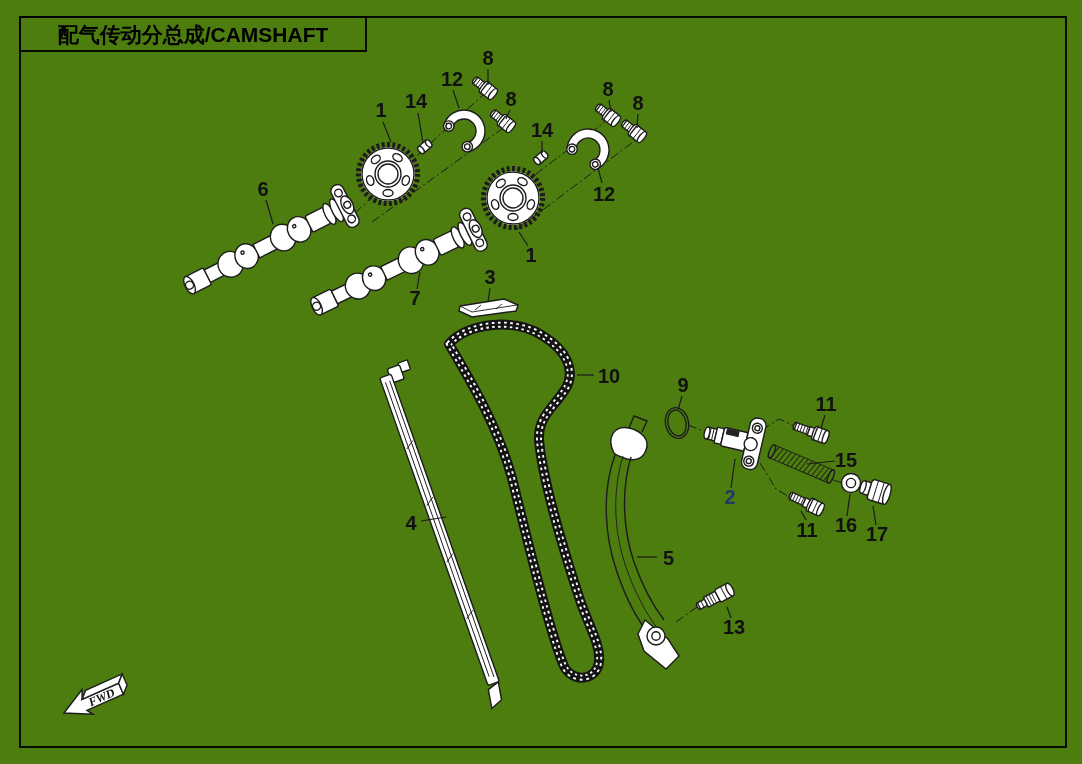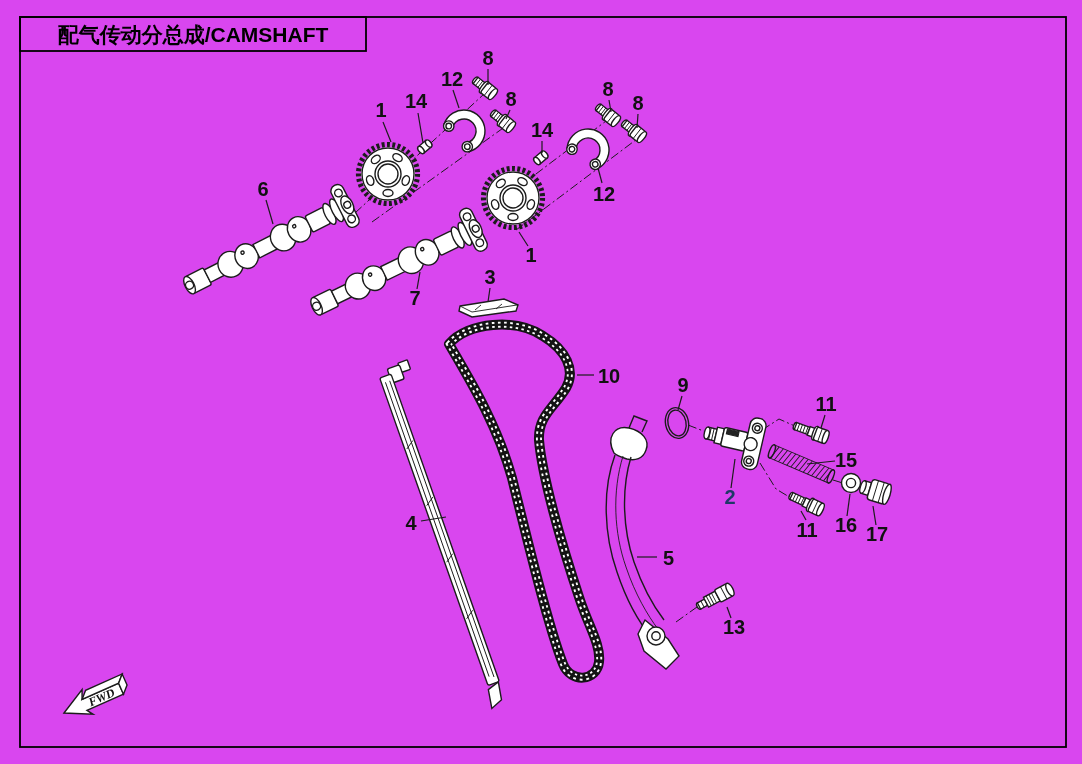--- a/index.html
+++ b/index.html
@@ -1,17 +1,17 @@
 <!DOCTYPE html>
 <html><head>
 <meta charset="utf-8">
 <style>
   html,body { margin:0; padding:0; background:#e8e8e8; }
   .stage {
-    position:relative; width:1082px; height:764px; background:#d946ef;
+    position:relative; width:1082px; height:764px; background:#4d7c0f;
     font-family:"Liberation Sans","DejaVu Sans",sans-serif; overflow:hidden;
   }
   svg { position:absolute; left:0; top:0; display:block; }
 
   .ln   { fill:#ffffff; stroke:#1c1c1c; stroke-width:1.4; }
   .nf   { fill:none;    stroke:#1c1c1c; stroke-width:1.4; }
   .thin { fill:none;    stroke:#1c1c1c; stroke-width:0.9; }
   .dark { fill:#222222; stroke:#1c1c1c; stroke-width:1; }
   .teeth{ fill:none; stroke:#1c1c1c; stroke-width:5.2; stroke-dasharray:2.9 2.4; }
   .axis { fill:none; stroke:#1c1c1c; stroke-width:1; stroke-dasharray:9 3 2 3; }

